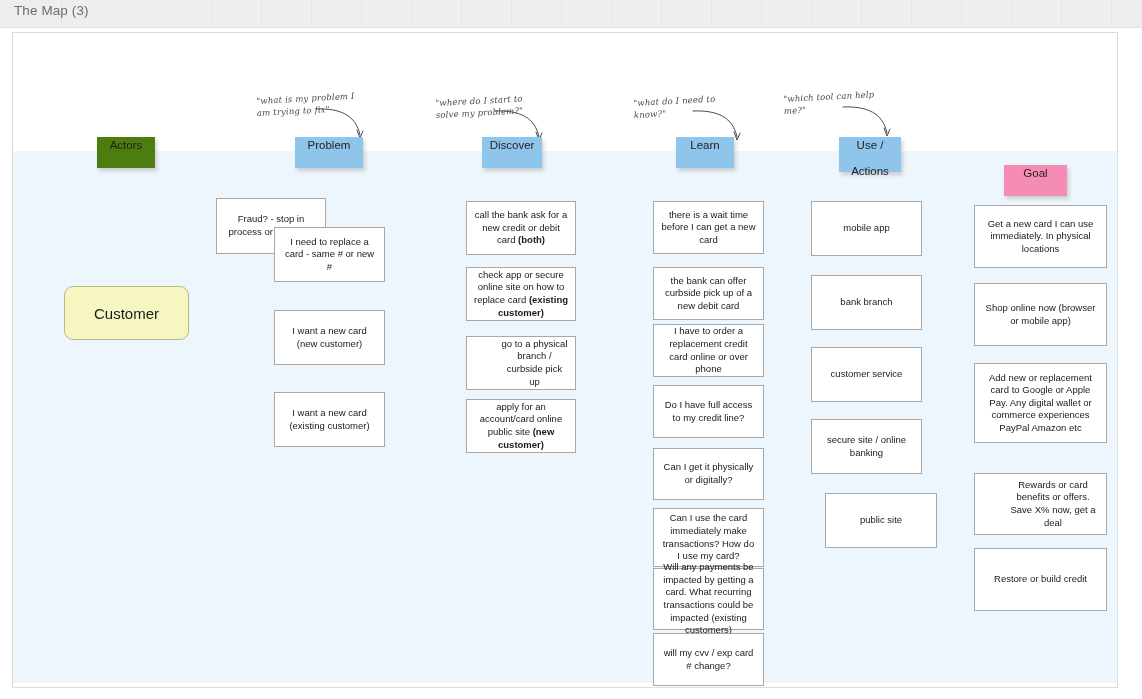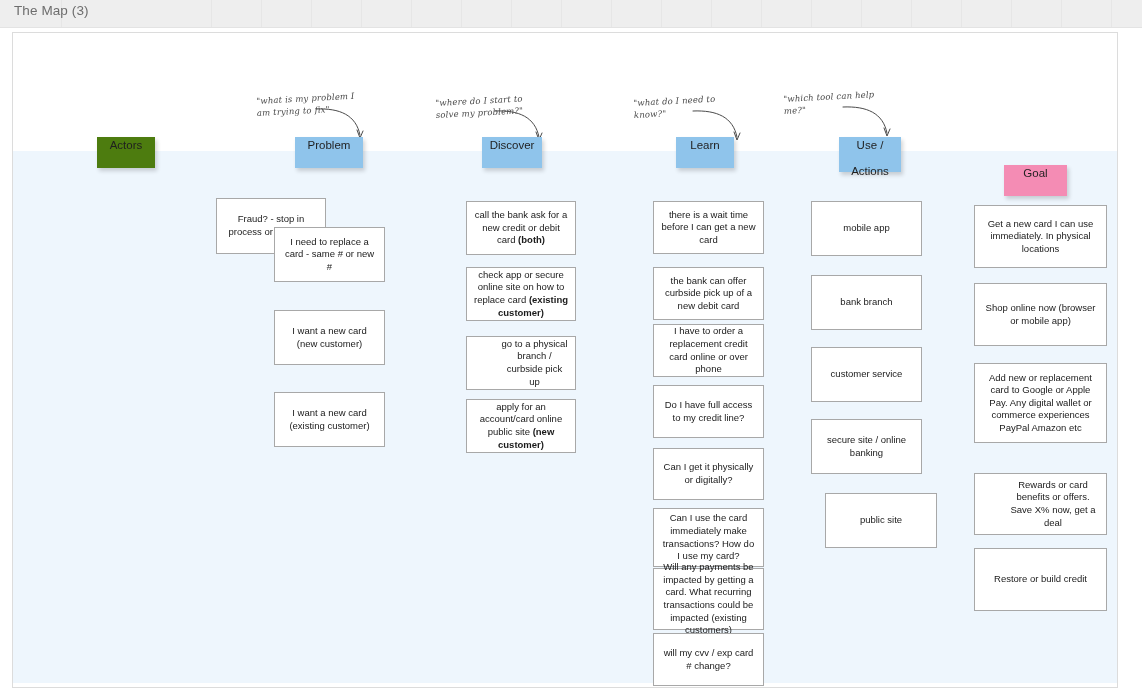--- a/index.html
+++ b/index.html
@@ -214,20 +214,21 @@
       <div class="header-chip" style="left: 826px; top: 104px; width: 62px; height: 35px; background: rgb(143, 196, 235); flex-direction: column;">
         <span>Use /</span>
         <br>
         <span>Actions</span>
       </div>
       <div class="header-chip" style="left: 991px; top: 104px; width: 63px; height: 31px; background: rgb(244, 140, 180); flex-direction: column; margin-top: 28px;">
         <span>Goal</span>
       </div>
     </div>
 
+  <div id="actor-customer" style="left: 51px; top: 253px; width: 125px; height: 54px;">Customer</div>
 
   <div id="cards-layer">
       <div class="card" style="left: 203px; top: 165px; width: 110px; height: 56px; z-index: 1;">
         <div>Fraud? - stop in process or limited th</div>
       </div>
       <div class="card" style="left: 261px; top: 194px; width: 111px; height: 55px; z-index: 2;">
         <div>I need to replace a card - same # or new #</div>
       </div>
       <div class="card" style="left: 261px; top: 277px; width: 111px; height: 55px;">
         <div>I want a new card (new customer)</div>

